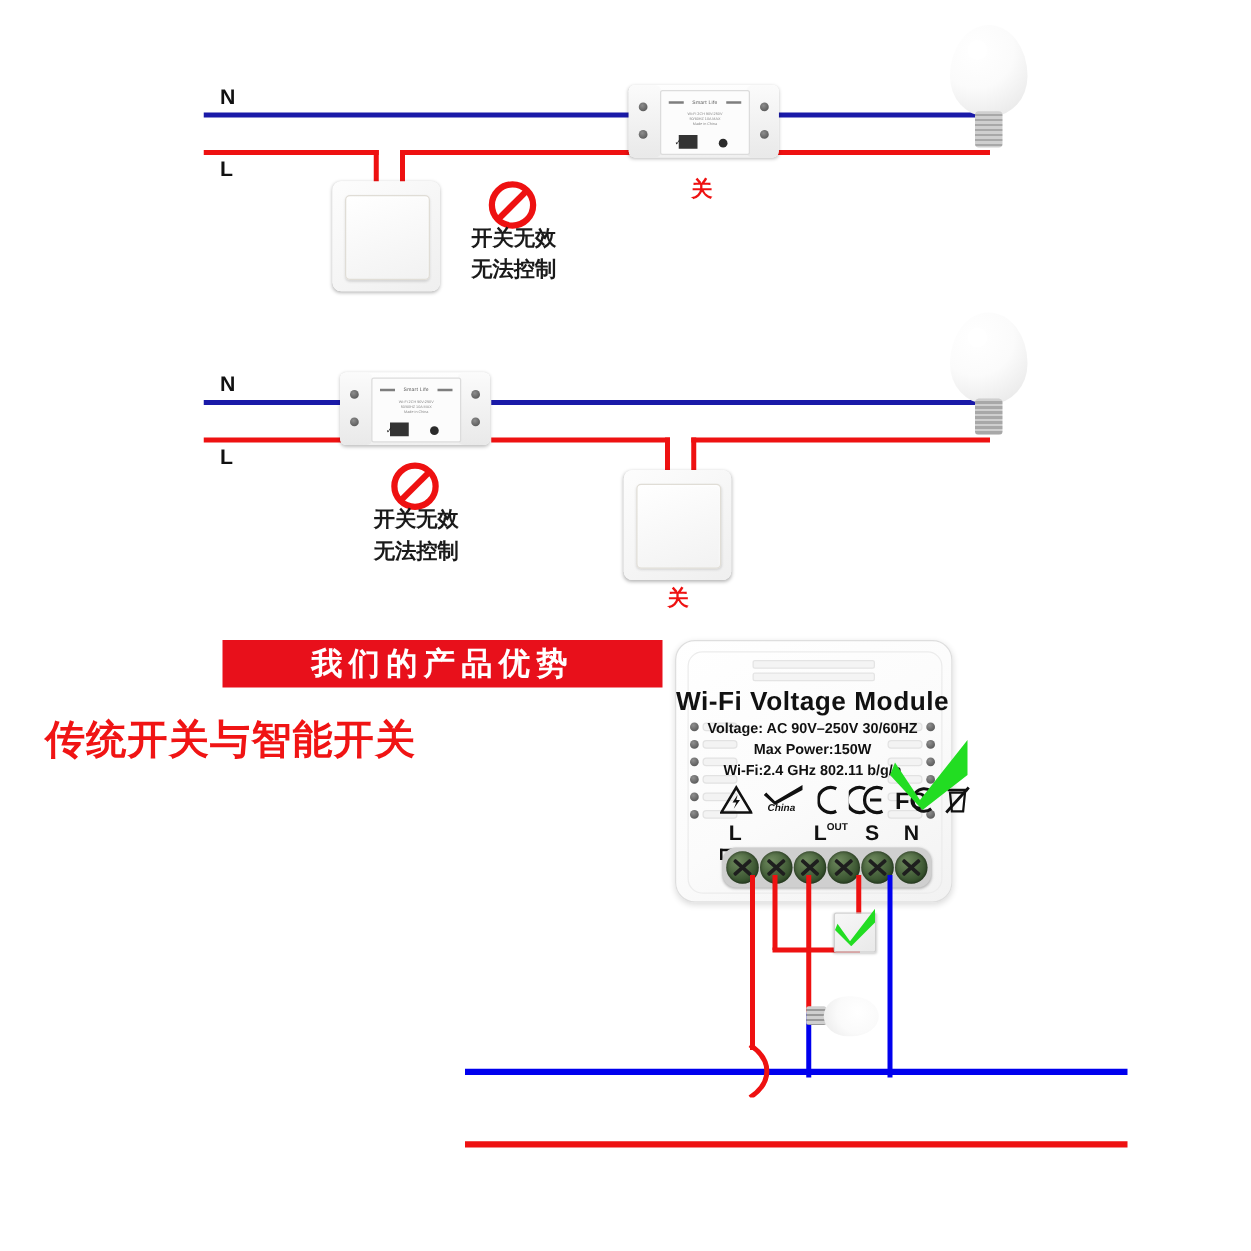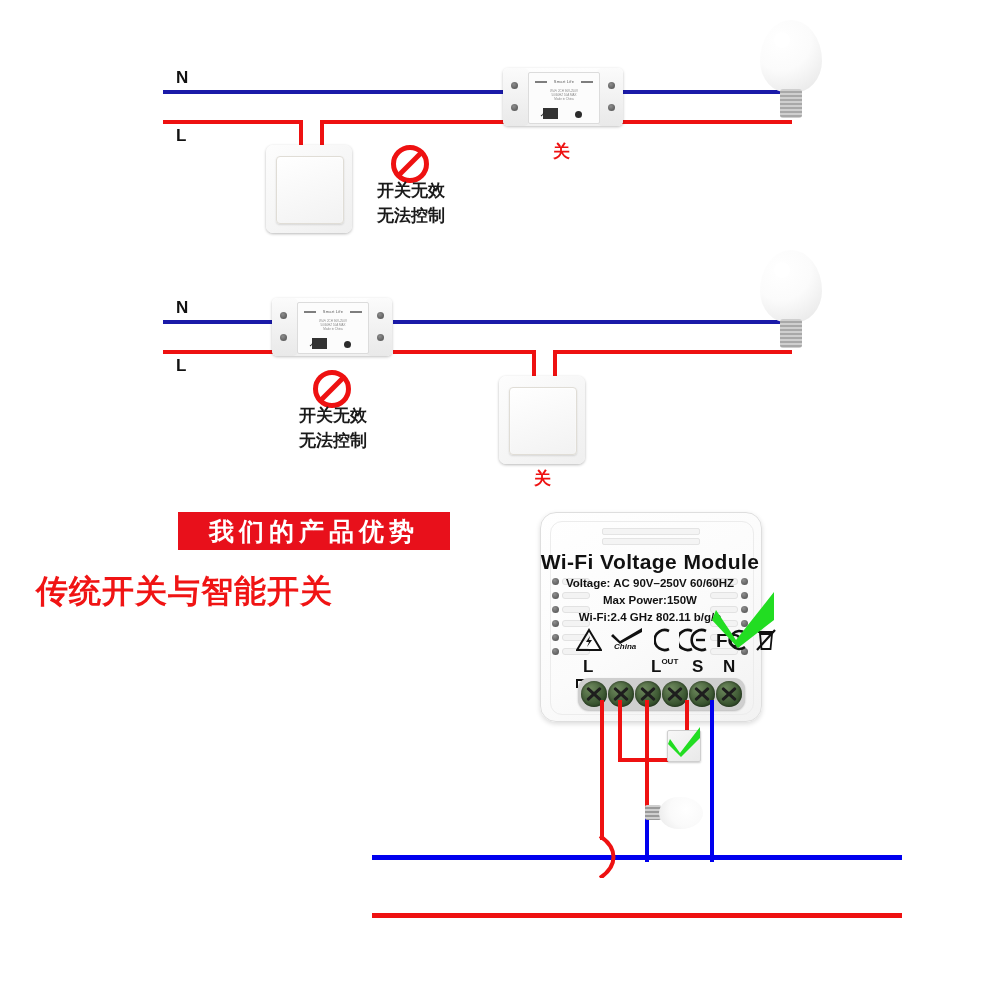--- a/index.html
+++ b/index.html
@@ -208,21 +208,21 @@
     </div>
     <div class="cn-red" style="left:534px;top:217px;">关</div>
 
     <div class="bulb" style="left:760px;top:0px;width:62px;height:98px;"></div>
     <div class="bulb" style="left:760px;top:0px;width:62px;height:98px;">
       <div class="glass"></div>
       <div class="base"></div>
     </div>
   </div>
 
-  <div class="banner" style="left:178px;top:512px;width:272px;height:38px;line-height:38px;font-size:25px;">我们的产品优势</div>
+  <div class="banner" style="left:178px;top:512px;width:352px;height:38px;line-height:38px;font-size:25px;">我们的产品优势</div>
   <div class="abs" style="left:36px;top:570px;color:#f01414;font-size:32px;font-weight:700;letter-spacing:1px;">传统开关与智能开关</div>
 
   <div class="dimmer" style="left:540px;top:512px;width:220px;height:208px;">
     <div class="shell"></div>
 
     <div class="slot" style="left:62px;top:16px;width:96px;"></div>
     <div class="slot" style="left:62px;top:26px;width:96px;"></div>
 
     <div class="vent" style="left:12px;top:66px;">
       <span class="dot"></span>
@@ -268,21 +268,21 @@
     <div class="vent right" style="right:12px;top:122px;">
       <span class="dot"></span>
         <span class="slit"></span>
       </div>
     <div class="vent right" style="right:12px;top:136px;">
       <span class="dot"></span>
         <span class="slit"></span>
       </div>
 
     <div class="title-d" style="top:38px;">Wi-Fi Voltage Module</div>
-    <div class="spec-d" style="top:63px;">Voltage: AC 90V–250V   60/60HZ</div>
+    <div class="spec-d" style="top:63px;">Voltage: AC 90V–250V   30/60HZ</div>
     <div class="spec-d" style="top:80px;">Max Power:150W</div>
     <div class="spec-d" style="top:97px;">Wi-Fi:2.4 GHz    802.11 b/g/n</div>
 
     <div class="certs" style="left:36px;top:116px;">
       <svg width="26" height="24" viewBox="0 0 26 24">
         <path d="M13 2 L25 22 L1 22 Z" fill="none" stroke="#111" stroke-width="2"></path>
         <path d="M14 8 L10 14 L13 14 L11 19 L16 12 L13 12 Z" fill="#111"></path>
       </svg>
       <div style="position:relative;width:34px;height:24px;">
         <svg width="34" height="16" viewBox="0 0 34 16" style="position:absolute;top:0;left:0;">

